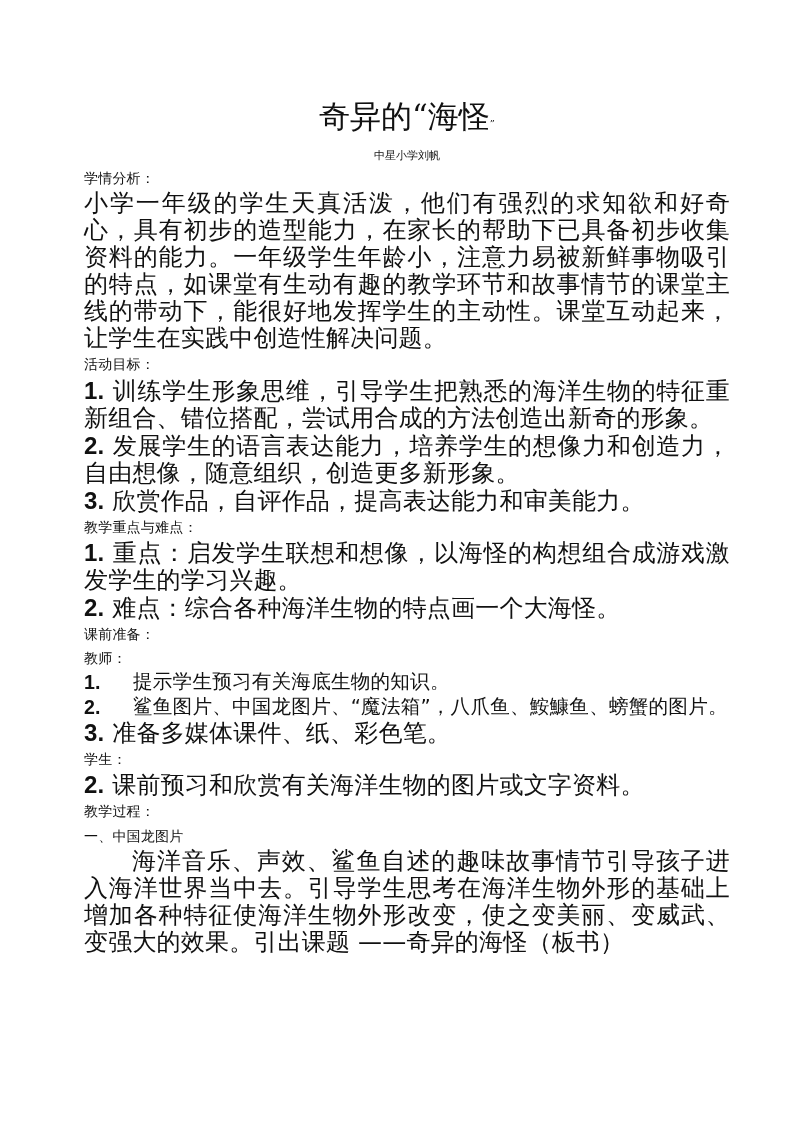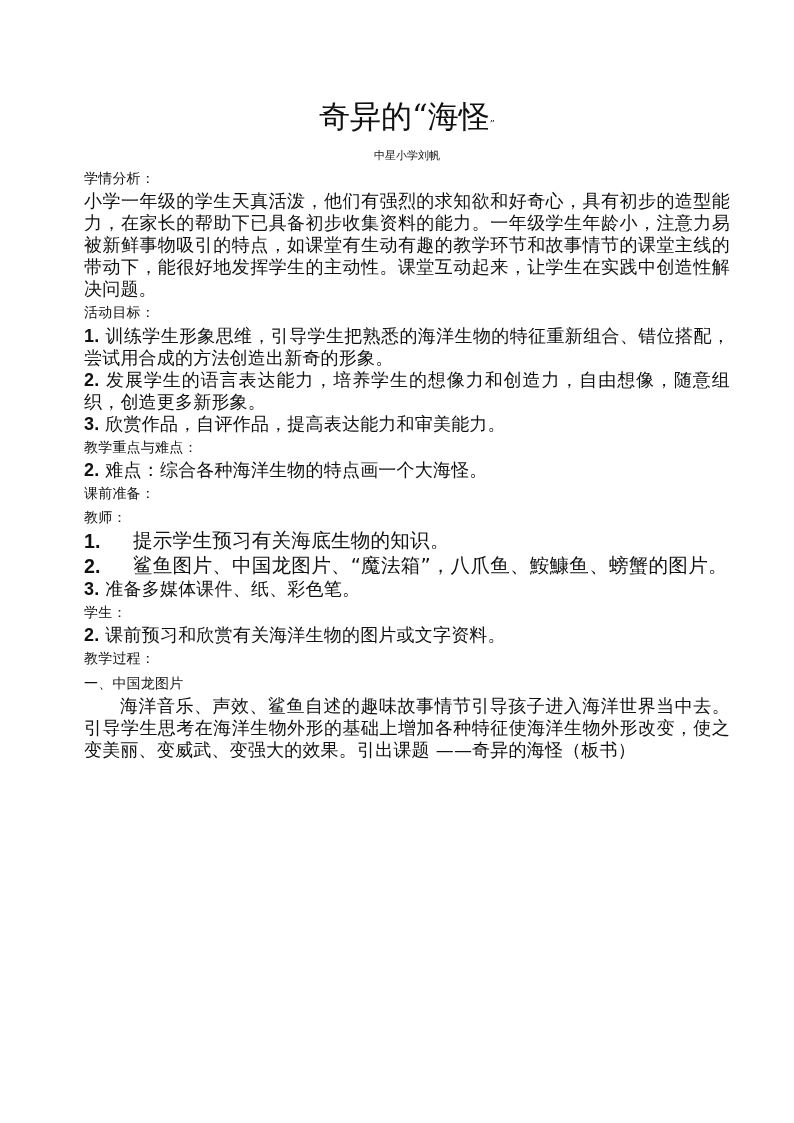--- a/index.html
+++ b/index.html
@@ -3,21 +3,21 @@
 <meta charset="utf-8">
 <style>
   html, body { margin: 0; padding: 0; background: #ffffff; }
   body { width: 794px; height: 1123px; position: relative; overflow: hidden;
          font-family: "DejaVu Sans", "Liberation Sans", sans-serif; color: #111; }
   .page { position: absolute; left: 72px; top: 96px; width: 646px; margin-left: 12px; }
   .title { text-align: center; font-size: 31px; line-height: 40px; font-family: "DejaVu Serif", serif; font-weight: normal; margin: 0; }
   .title .tq { font-size: 10px; vertical-align: baseline; }
   .author { text-align: center; font-size: 11px; line-height: 20px; margin: 2px 0 0 0; }
   .line { font-size: 14px; line-height: 24.3px; margin: 0; white-space: nowrap; letter-spacing: 0.2px; }
-  .para { font-size: 18px; line-height: 22px; margin: 0; text-align: justify; letter-spacing: 0.2px; }
+  .para { font-size: 24px; line-height: 27px; margin: 0; text-align: justify; letter-spacing: 0.2px; }
   .num { font-family: "Liberation Sans", sans-serif; font-weight: bold; }
   .hang { display: flex; font-size: 19.6px; line-height: 24.3px; }
   .hang .n { width: 49px; flex: none; font-family: "Liberation Sans", sans-serif; font-weight: bold; }
   .hang .t { flex: 1; letter-spacing: 0.2px; }
   .indent { text-indent: 2em; }
 </style>
 </head>
 <body>
 
 <div class="page">
@@ -26,20 +26,21 @@
 
   <p class="line">学情分析：</p>
   <p class="para">小学一年级的学生天真活泼，他们有强烈的求知欲和好奇心，具有初步的造型能力，在家长的帮助下已具备初步收集资料的能力。一年级学生年龄小，注意力易被新鲜事物吸引的特点，如课堂有生动有趣的教学环节和故事情节的课堂主线的带动下，能很好地发挥学生的主动性。课堂互动起来，让学生在实践中创造性解决问题。</p>
 
   <p class="line">活动目标：</p>
   <p class="para"><span class="num">1.</span>&nbsp;<span>训练学生形象思维，引导学生把熟悉的海洋生物的特征重新组合、错位搭配，尝试用合成的方法创造出新奇的形象。</span></p>
   <p class="para"><span class="num">2.</span>&nbsp;<span>发展学生的语言表达能力，培养学生的想像力和创造力，自由想像，随意组织，创造更多新形象。</span></p>
   <p class="para"><span class="num">3.</span>&nbsp;<span>欣赏作品，自评作品，提高表达能力和审美能力。</span></p>
 
   <p class="line">教学重点与难点：</p>
+  <p class="para"><span class="num">1.</span>&nbsp;<span>重点：启发学生联想和想像，以海怪的构想组合成游戏激发学生的学习兴趣。</span></p>
   <p class="para"><span class="num">2.</span>&nbsp;<span>难点：综合各种海洋生物的特点画一个大海怪。</span></p>
 
   <p class="line">课前准备：</p>
   <p class="line">教师：</p>
   <div class="hang">
       <span class="n">1.</span>
       <span class="t">提示学生预习有关海底生物的知识。</span>
     </div>
   <div class="hang">
       <span class="n">2.</span>

